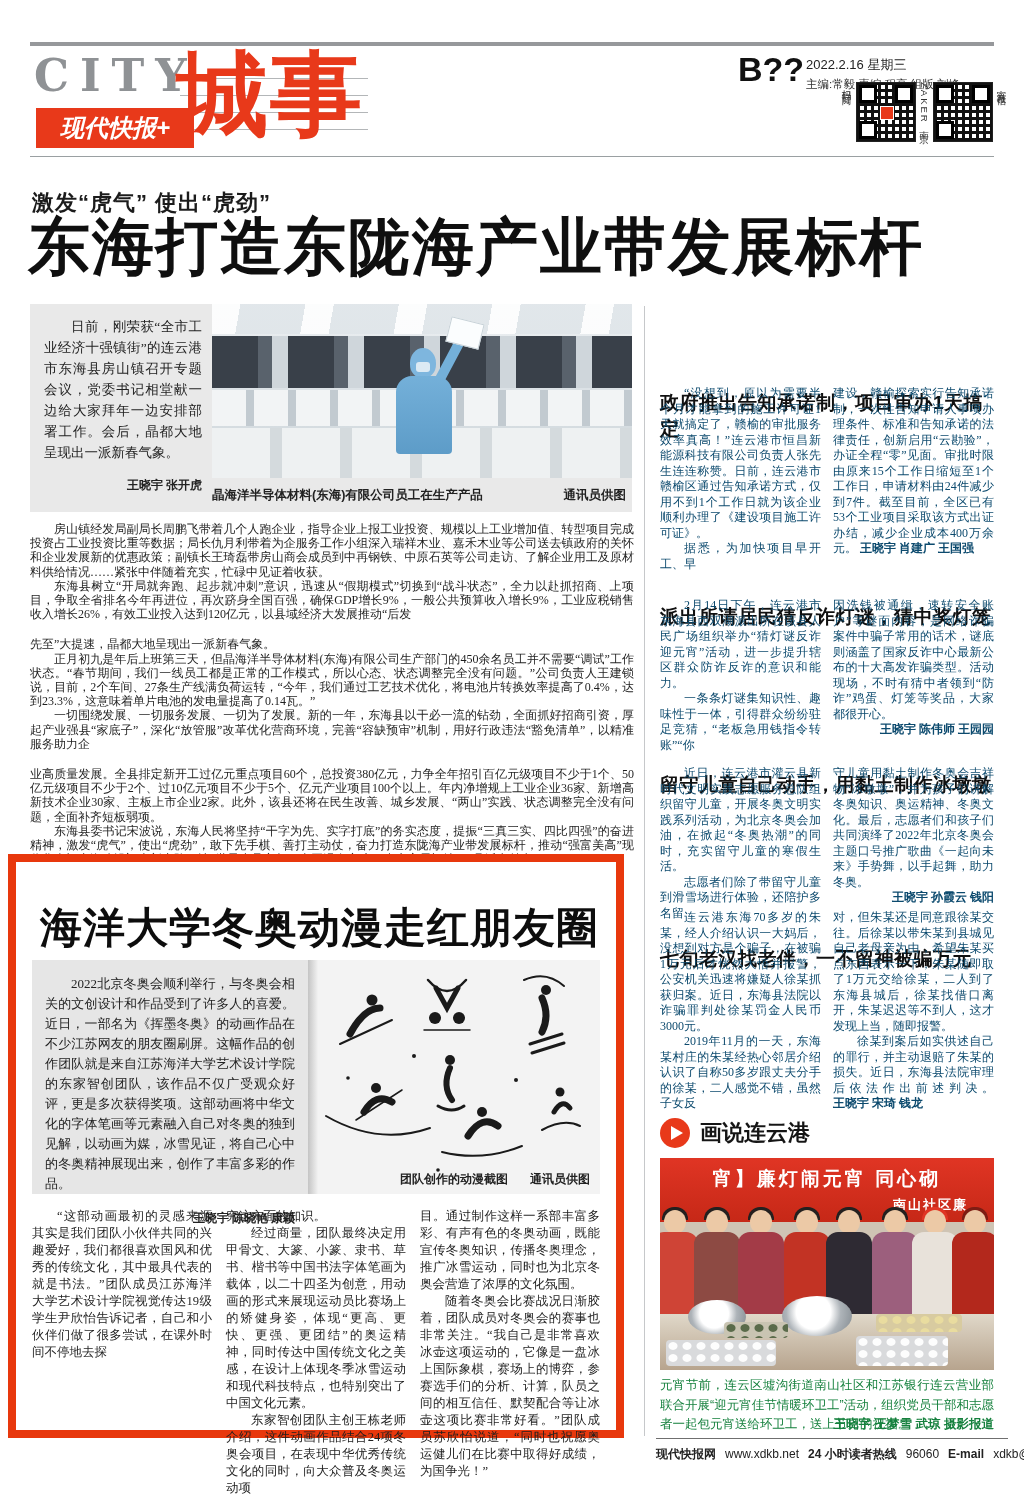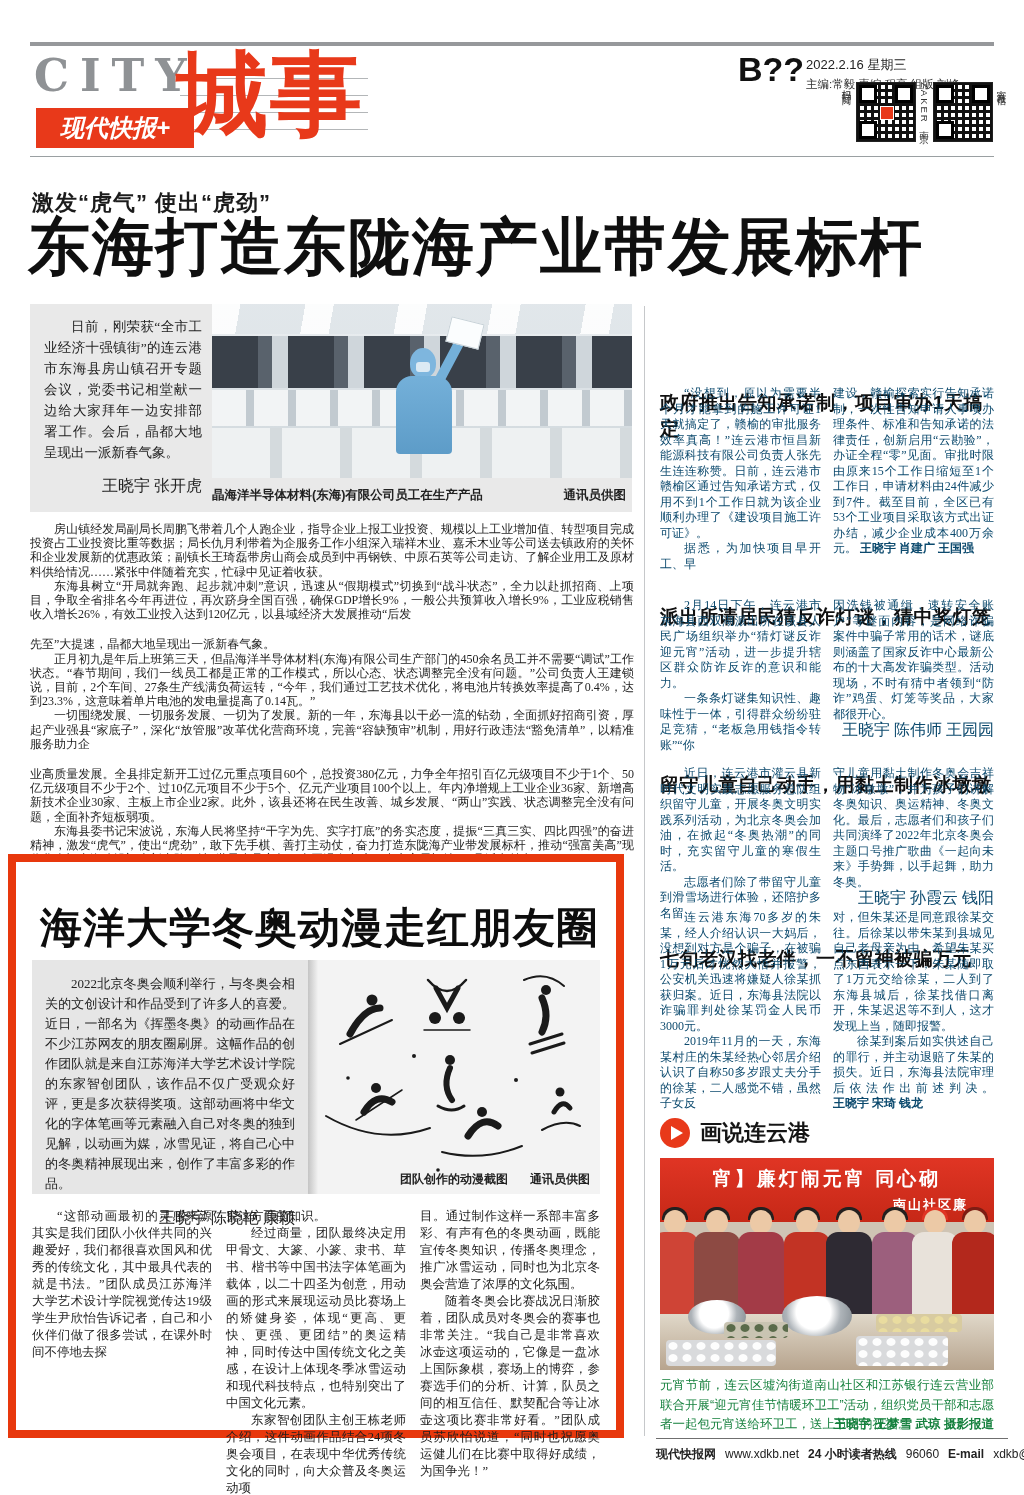--- a/index.html
+++ b/index.html
@@ -62,21 +62,21 @@
                   text-align:justify;color:#1e1e1e;}
   .p{margin:0;text-indent:2em;}
   .p.cont{text-indent:0;}
   .v-rule{left:644px;top:306px;width:1px;height:1130px;background:#c6c8ca;}
 
   
   .rh{left:660px;width:336px;font-size:19px;font-weight:800;letter-spacing:.5px;color:#101010;margin-top:44px;}
   .rbody{left:660px;width:334px;display:flex;gap:12px;}
   .rbody .col{flex:1;font-family:"Liberation Serif",serif;font-size:12px;line-height:15.5px;
               text-align:justify;color:#0c4a6e;}
-  .by-right{text-align:right;font-weight:400;font-size:16px;}
+  .by-right{text-align:right;font-weight:700;font-size:12px;}
   .inline-by{font-weight:700;white-space:nowrap;}
   .ps-head{left:660px;top:1118px;display:flex;align-items:center;gap:10px;}
   .play-btn{width:30px;height:30px;border-radius:50%;background:#e8391a;position:relative;}
   .play-btn::before{content:"";position:absolute;left:11px;top:8px;border-left:12px solid #fff;
                     border-top:7px solid transparent;border-bottom:7px solid transparent;}
   .ps-title{font-size:22px;font-weight:800;color:#151515;}
   .ps-photo{left:660px;top:1158px;width:334px;height:212px;overflow:hidden;background:#cfc4b4;}
   .yx-banner{position:absolute;left:0;top:0;width:100%;height:64px;
              background:linear-gradient(180deg,#e03524,#c62817);color:#fff;}
   .yx-b1{position:absolute;left:0;top:8px;width:100%;text-align:center;font-size:19px;font-weight:800;letter-spacing:3px;white-space:nowrap;}

